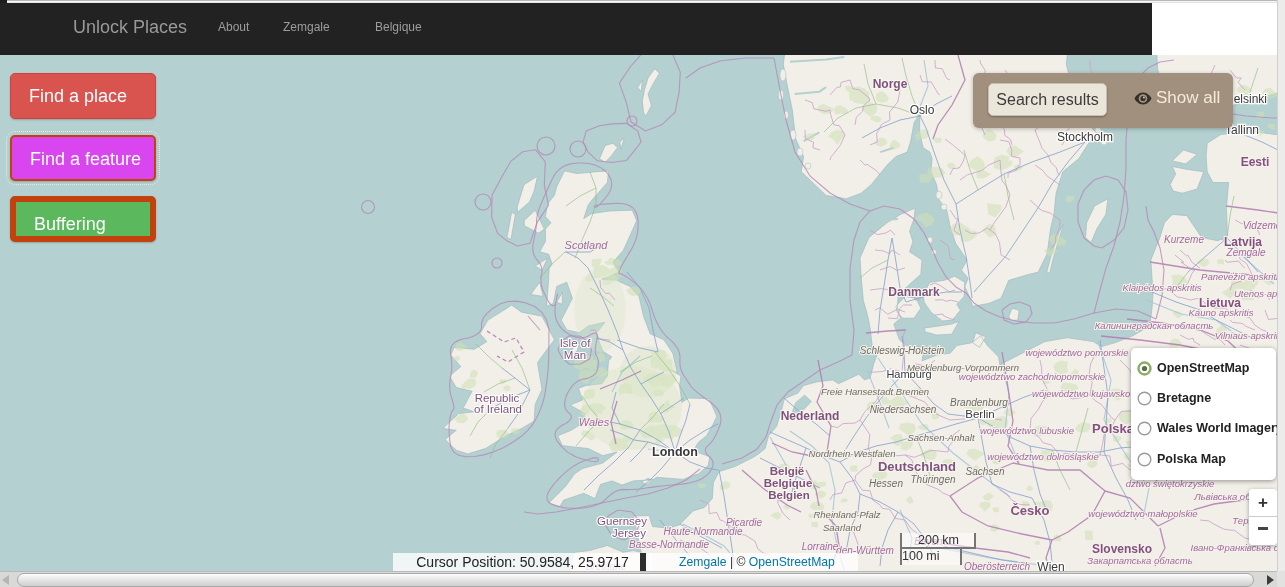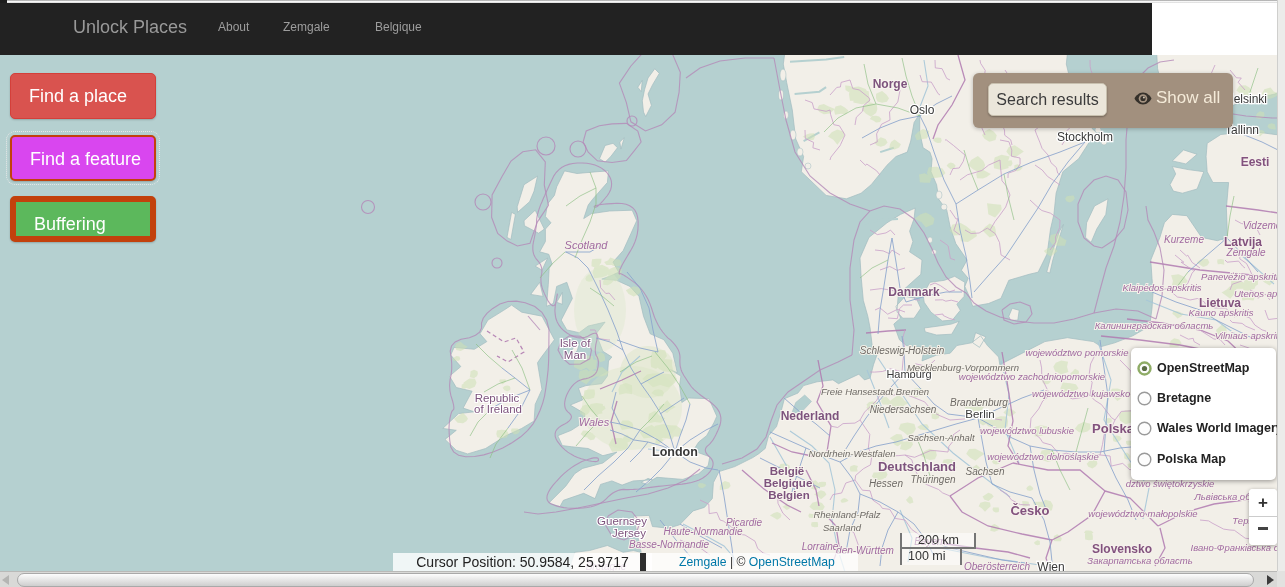--- a/index.html
+++ b/index.html
@@ -23,21 +23,21 @@
 #showall{position:absolute;left:183px;top:15px;font-family:Liberation Sans, sans-serif;font-size:17px;color:#f4ead8}
 #eye{position:absolute;left:161px;top:19px}
 #layers{position:absolute;left:1131px;top:348px;width:145px;height:132px;background:#fff;border-radius:5px;box-shadow:0 1px 5px rgba(0,0,0,.4);z-index:40}
 #layers .row{position:absolute;left:6px;height:15px}
 #layers .lbl{position:absolute;left:20px;top:0px;font-size:12.5px;font-weight:bold;color:#222;white-space:nowrap}
 #zoomctl{position:absolute;left:1249px;top:489px;width:28px;height:56px;z-index:40;border-radius:4px;box-shadow:0 1px 4px rgba(0,0,0,.35);background:#fff}
 #zoomctl .zin,#zoomctl .zout{position:absolute;left:0;width:28px;height:28px;background:#fff;color:#333;font-size:17px;font-weight:bold;text-align:center;line-height:27px}
 #zoomctl .zin{top:0;border-bottom:1px solid #ccc;border-radius:4px 4px 0 0}
 #zoomctl .zout{top:28px;border-radius:0 0 4px 4px;line-height:24px}
 #scalekm{position:absolute;left:900px;top:533px;width:76px;height:16px;border:2px solid #757575;border-top:none;background:rgba(255,255,255,.5);font-size:12.5px;color:#333;line-height:14px;padding-left:16px;z-index:30}
-#scalemi{position:absolute;left:900px;top:549px;width:62px;height:16px;border:2px solid #757575;border-top:none;border-bottom:none;background:rgba(255,255,255,.5);font-size:12.5px;color:#333;line-height:15px;padding-left:6px;z-index:30}
+#scalemi{position:absolute;left:900px;top:549px;width:62px;height:16px;border:2px solid #757575;border-top:none;border-bottom:none;background:rgba(255,255,255,.5);font-size:12.5px;color:#333;line-height:15px;z-index:30}
 #cursorbar{position:absolute;left:393px;top:553px;width:259px;height:18px;background:rgba(255,255,255,.8);font-size:14px;color:#222;text-align:center;line-height:18px;z-index:35}
 #attrsep{position:absolute;left:640px;top:553px;width:6px;height:18px;background:#2e2e2e;z-index:36}
 #attribution{position:absolute;left:648px;top:553px;width:210px;padding-left:8px;height:18px;background:rgba(255,255,255,.75);font-size:12.2px;color:#333;line-height:18px;text-align:center;z-index:35}
 #attribution .lnk{color:#0078a8}
 #hscroll{position:absolute;left:0;top:571px;width:1277px;height:16px;background:#d9d9d7;border-top:1px solid #b9b9b7;z-index:70}
 #hthumb{position:absolute;left:17px;top:1px;width:1237px;height:14px;border-radius:7px;background:linear-gradient(#fdfdfd,#cecece);border:1px solid #a9a9a9}
 #harrowl{position:absolute;left:2px;top:3px;width:0;height:0;border-top:5px solid transparent;border-bottom:5px solid transparent;border-right:7px solid #b5b5b3}
 #harrowr{position:absolute;right:3px;top:3px;width:0;height:0;border-top:5px solid transparent;border-bottom:5px solid transparent;border-left:7px solid #3c3c3c}
 #vscroll{position:absolute;left:1277px;top:0;width:8px;height:587px;background:#ececea;border-left:1px solid #cfcfcd;z-index:80}
 #corner{position:absolute;left:1277px;top:571px;width:8px;height:16px;background:#e2e2e0;z-index:90}

